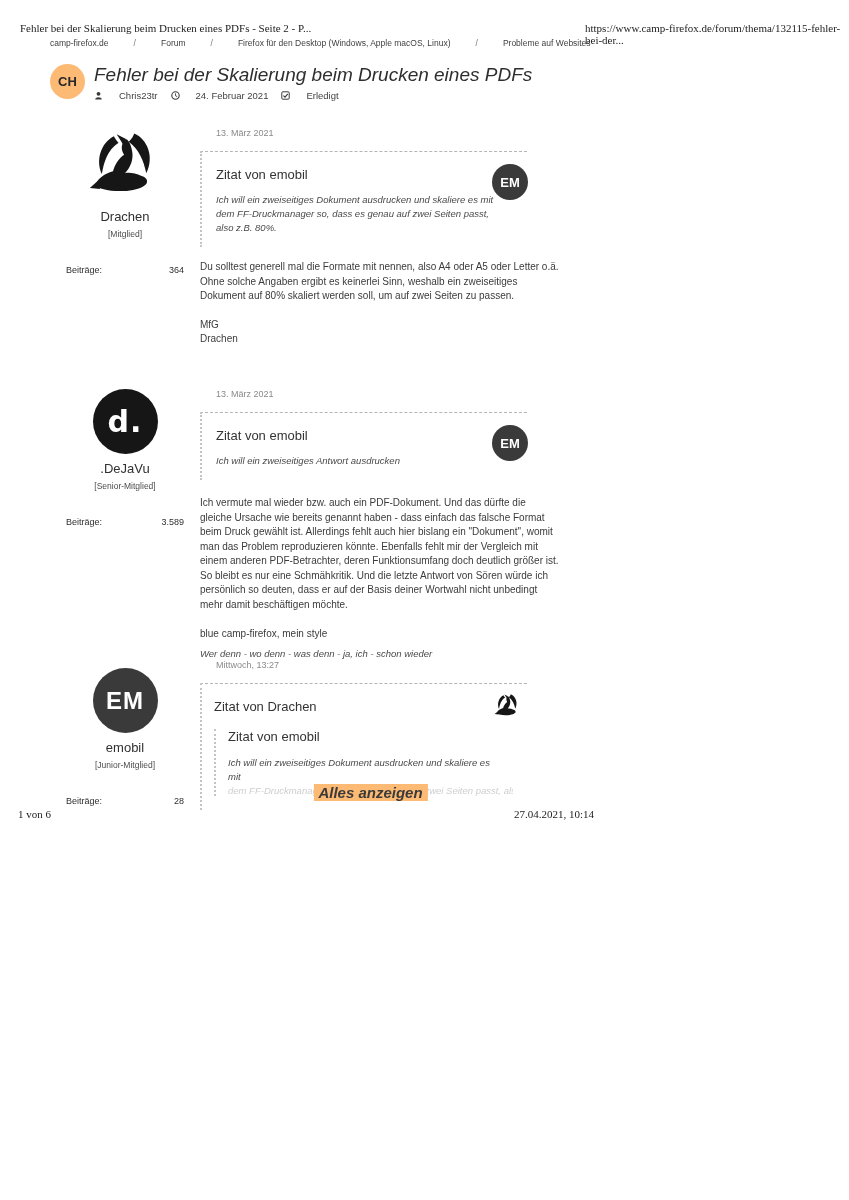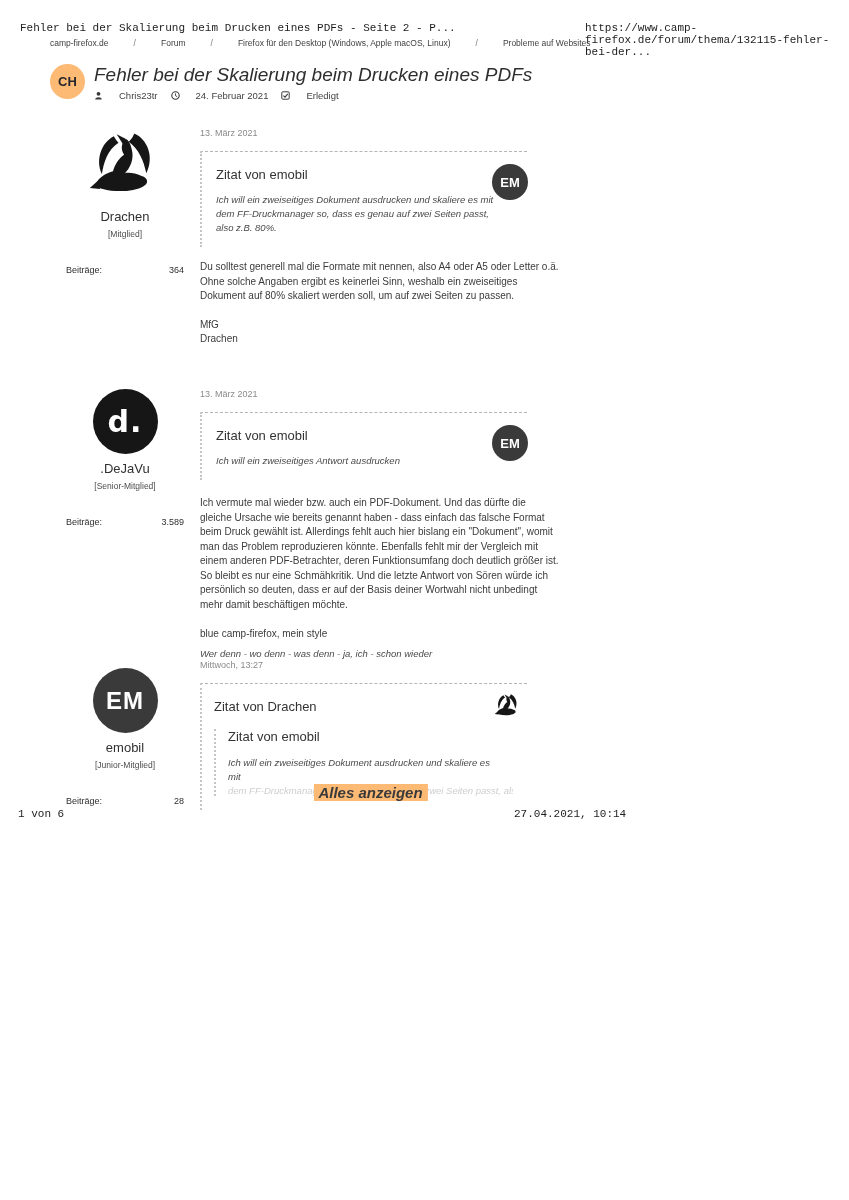--- a/index.html
+++ b/index.html
@@ -1,17 +1,17 @@
 <!DOCTYPE html>
 <html lang="de"><head>
 <meta charset="utf-8">
 <style>
   html,body{margin:0;padding:0;background:#ffffff;}
   body{width:849px;height:1200px;position:relative;font-family:"Liberation Sans",sans-serif;color:#3a3a3a;overflow:hidden;}
-  .serif{font-family:Liberation Mono, monospace;font-size:11px;color:#1c1c1c;}
+  .serif{font-family:Liberation Serif, serif;font-size:11px;color:#1c1c1c;}
 
   
   .ph-title{position:absolute;top:22px;left:20px;}
   .ph-url{position:absolute;top:22px;left:585px;}
   .pf-page{position:absolute;top:808px;left:18px;}
   .pf-date{position:absolute;top:808px;left:514px;}
 
   
   .breadcrumb{position:absolute;top:38px;left:50px;font-size:8.5px;color:#3f3f3f;display:flex;align-items:flex-end;gap:25px;}
   .crumb-sep{color:#777;}
@@ -31,21 +31,21 @@
   .post-3{top:660px;}
   .author-col{width:120px;flex:none;display:flex;flex-direction:column;align-items:center;}
   .avatar-circle{border-radius:50%;background:#3a3a3a;color:#fff;display:flex;align-items:center;justify-content:center;font-weight:bold;}
   .avatar-65{width:65px;height:65px;font-size:24px;letter-spacing:1px;}
   .avatar-dejavu{background:#161616;font-size:30px;font-weight:bold;font-family:"DejaVu Sans",sans-serif;}
   .author-name{font-size:13px;color:#303030;margin-top:7px;}
   .author-rank{font-size:8.5px;color:#4c4c4c;margin-top:5px;}
   .posts-row{width:118px;display:flex;justify-content:space-between;font-size:9px;color:#2f2f2f;margin-top:26px;}
 
   .content-col{margin-left:15px;width:360px;}
-  .post-date{font-size:9px;color:#8a8a8a;}
+  .post-date{font-size:9px;color:#8a8a8a;margin-left:16px;}
   .quote-box{margin-top:13px;width:327px;box-sizing:border-box;border-top:1px dashed #b5b5b5;border-left:2px dotted #c4c4c4;padding:15px 0 12px 14px;position:relative;}
   .quote-header{font-size:13px;color:#333;}
   .quote-text{margin-top:11px;font-size:9.5px;font-style:italic;color:#4a4a4a;line-height:14px;width:288px;}
   .quote-avatar{position:absolute;top:12px;right:-1px;width:36px;height:36px;font-size:13px;}
   .post-body{margin-top:13px;font-size:10px;line-height:14.5px;color:#3b3b3b;width:360px;}
   .post-body p{margin:0 0 14px 0;white-space:pre-line;}
   .post-body p:last-child{margin-bottom:0;}
   .signature{margin-top:16px;font-size:10px;color:#3b3b3b;}
   .signature-italic{margin-top:9px;font-size:9.5px;font-style:italic;color:#4a4a4a;}
 

